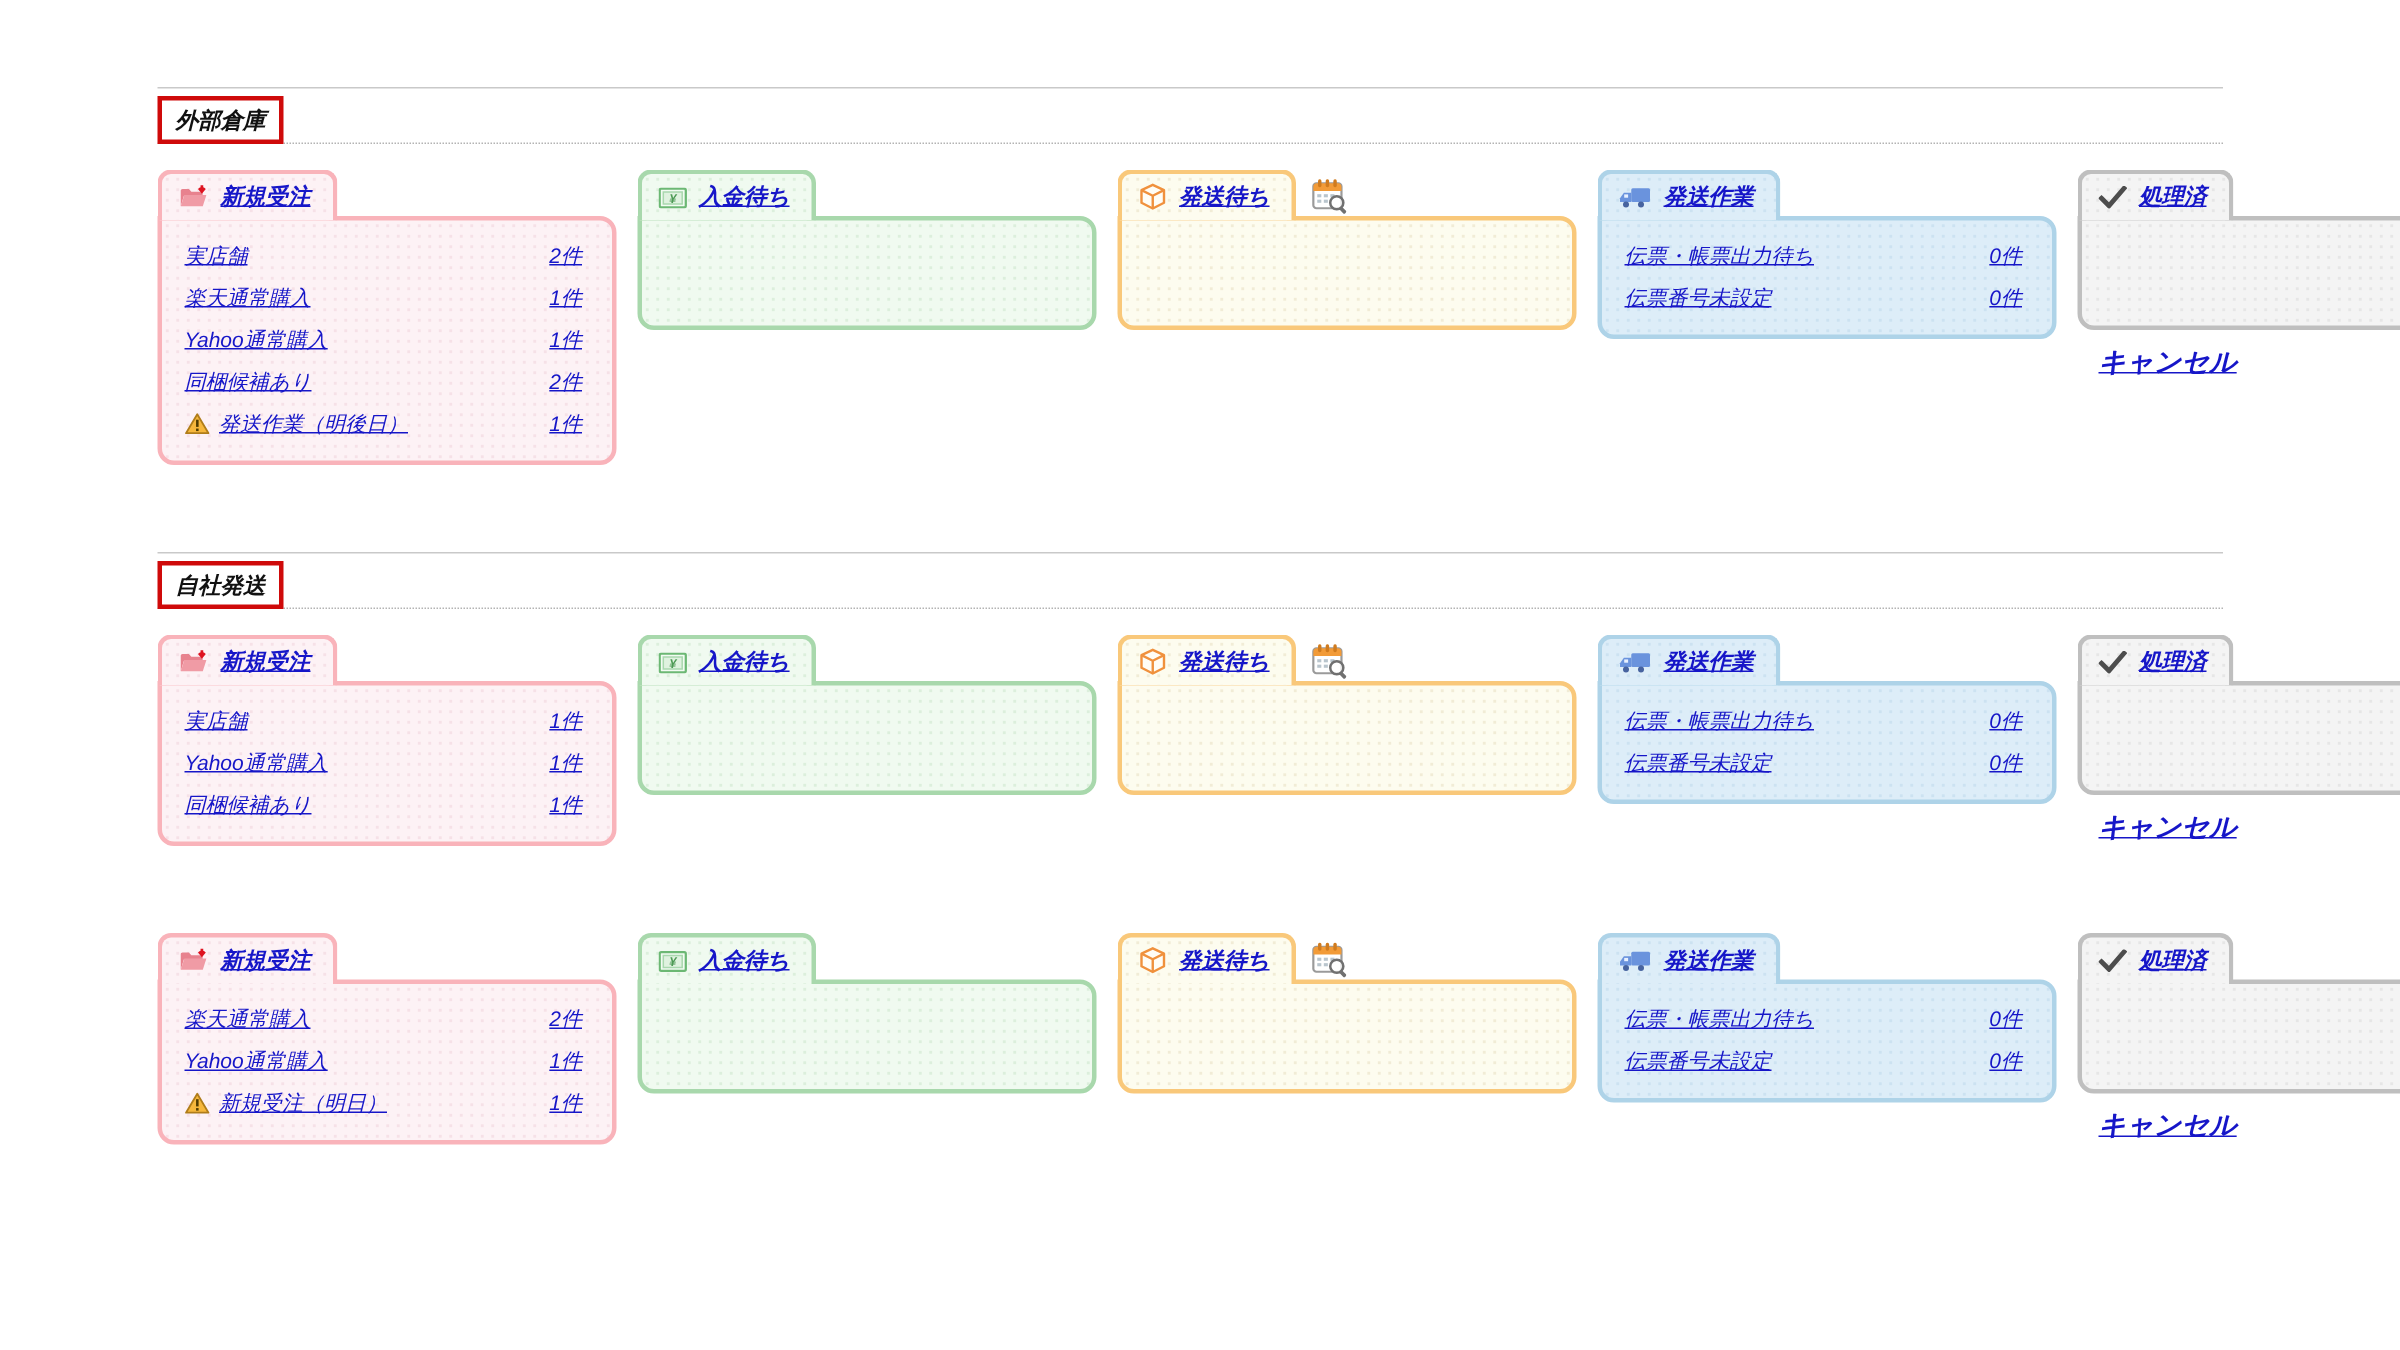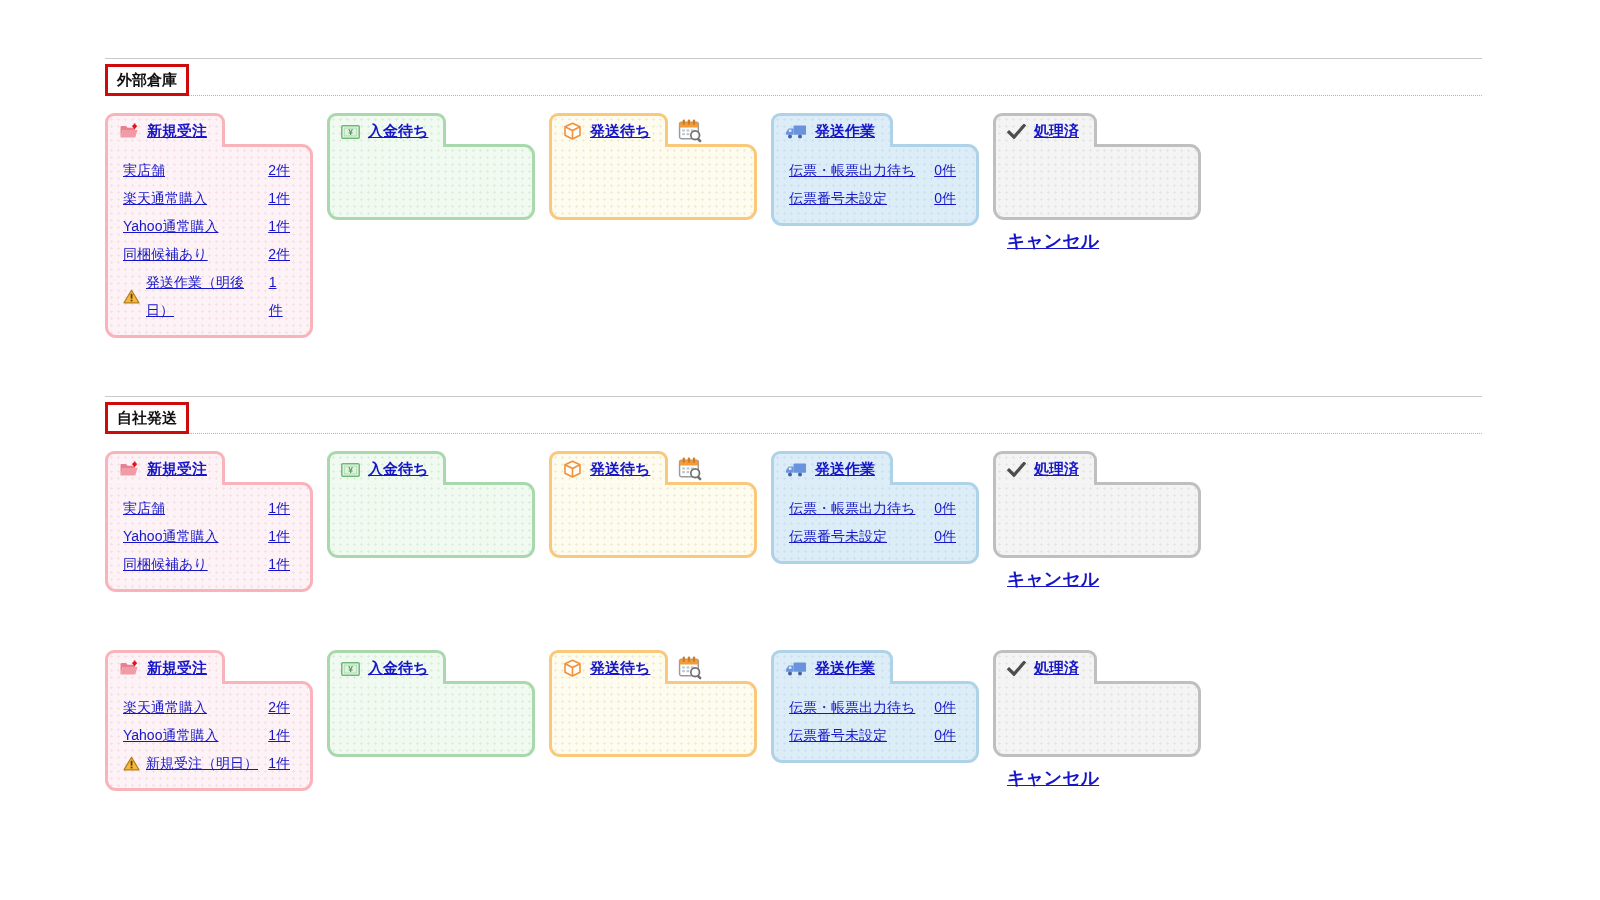--- a/index.html
+++ b/index.html
@@ -1,21 +1,21 @@
 <!DOCTYPE html>
 <html><head>
 <meta charset="utf-8">
 <style>
   html,body{margin:0;padding:0;background:#ffffff;font-family:"Liberation Sans","DejaVu Sans",sans-serif;}
-  .page{width:1600px;min-height:900px;box-sizing:border-box;padding:58px 118px 75px 105px;}
+  .page{width:1600px;min-height:900px;box-sizing:border-box;padding:58px 118px 75px 105px;font-style:italic;}
   .sec + .sec{margin-top:58px;}
   .sec-head{border-top:1px solid #c9c9c9;border-bottom:1px dotted #b3b3b3;padding-top:5px;line-height:0;}
   .sec-title{display:inline-block;line-height:normal;border:3px solid #cf0a0a;background:#ffffff;padding:4px 9px 3px 9px;font-size:15px;font-weight:bold;color:#111;margin-bottom:-1px;}
   .cards{display:flex;gap:14px;align-items:flex-start;margin-top:17px;}
-  .col{width:208px;flex:none;}
+  .col{width:306px;flex:none;}
   .card{position:relative;}
   .tab-row{display:flex;align-items:flex-start;}
   .tab{position:relative;z-index:2;display:inline-flex;align-items:center;gap:8px;height:34px;box-sizing:border-box;padding:0 15px 0 11px;border:3px solid var(--bc);border-bottom:none;border-radius:9px 9px 0 0;background-color:var(--bg);background-image:radial-gradient(circle,var(--dot) 1px,transparent 1.2px);background-size:7px 7px;margin-bottom:-3px;}
   .bd{border:3px solid var(--bc);border-radius:0 11px 11px 11px;background-color:var(--bg);background-image:radial-gradient(circle,var(--dot) 1px,transparent 1.2px);background-size:7px 7px;min-height:76px;box-sizing:border-box;padding:9px 20px 11px 15px;}
   .bd.empty{padding:0;}
   .c-pink{--bc:#f9b3ba;--bg:#fdf2f5;--dot:#f6e1e7;}
   .c-green{--bc:#a8d8ac;--bg:#f0faf0;--dot:#dcefdc;}
   .c-yellow{--bc:#f9c87a;--bg:#fdfcef;--dot:#f1ecd6;}
   .c-blue{--bc:#aed3e8;--bg:#ddedf8;--dot:#cce2f1;}
   .c-gray{--bc:#bfbfbf;--bg:#f4f4f4;--dot:#e6e6e6;}

